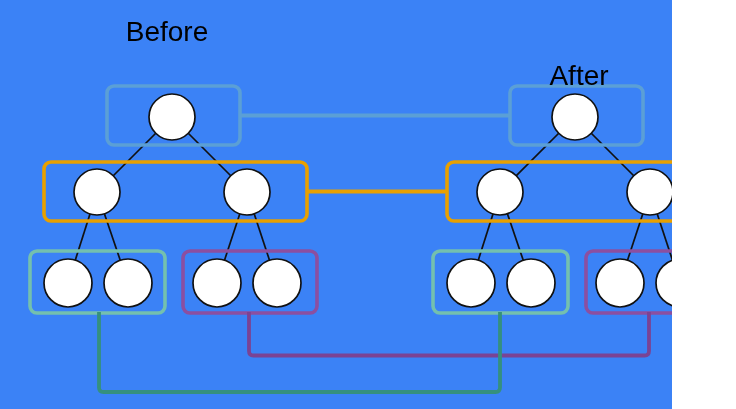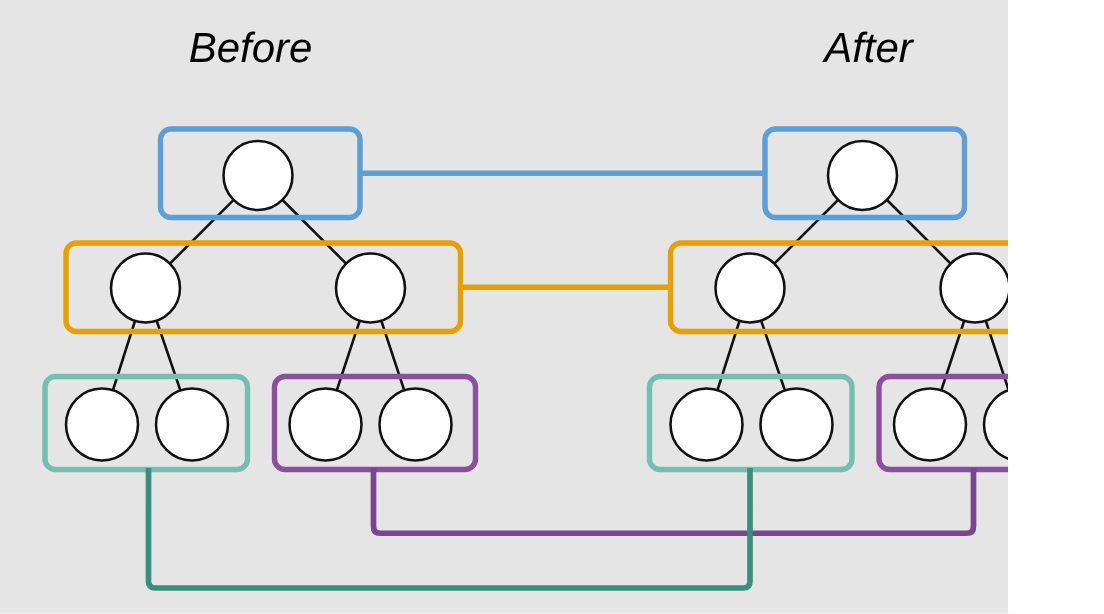--- a/index.html
+++ b/index.html
@@ -1,36 +1,35 @@
 <!DOCTYPE html>
 <html><head>
 <meta charset="utf-8">
 <style>
   html, body { margin: 0; padding: 0; background: #ffffff; }
   .stage {
     position: relative;
     width: 672px;
     height: 409px;
-    background: #e5e5e5;
+    background: #3b82f6;
     overflow: hidden;
     font-family: "Liberation Sans", sans-serif;
-    font-style: italic;
   }
   .panel-title {
     position: absolute;
     top: 17px;
     transform: translateX(-50%);
     font-size: 28px;
     line-height: 1.1;
     color: #000000;
     white-space: nowrap;
     user-select: none;
   }
   #title-before { left: 167px; }
-  #title-after  { left: 579px; }
+  #title-after  { left: 579px; margin-top: 44px; }
   #diagram-svg { position: absolute; left: 0; top: 0; display: block; }
 </style>
 </head>
 <body>
 
 <div class="stage">
   <svg id="diagram-svg" width="736" height="409" viewBox="0 0 736 409">
       <g>
         <line x1="172" y1="117" x2="97" y2="192" stroke="#111111" stroke-width="1.7"></line>
         <line x1="172" y1="117" x2="247" y2="192" stroke="#111111" stroke-width="1.7"></line>

